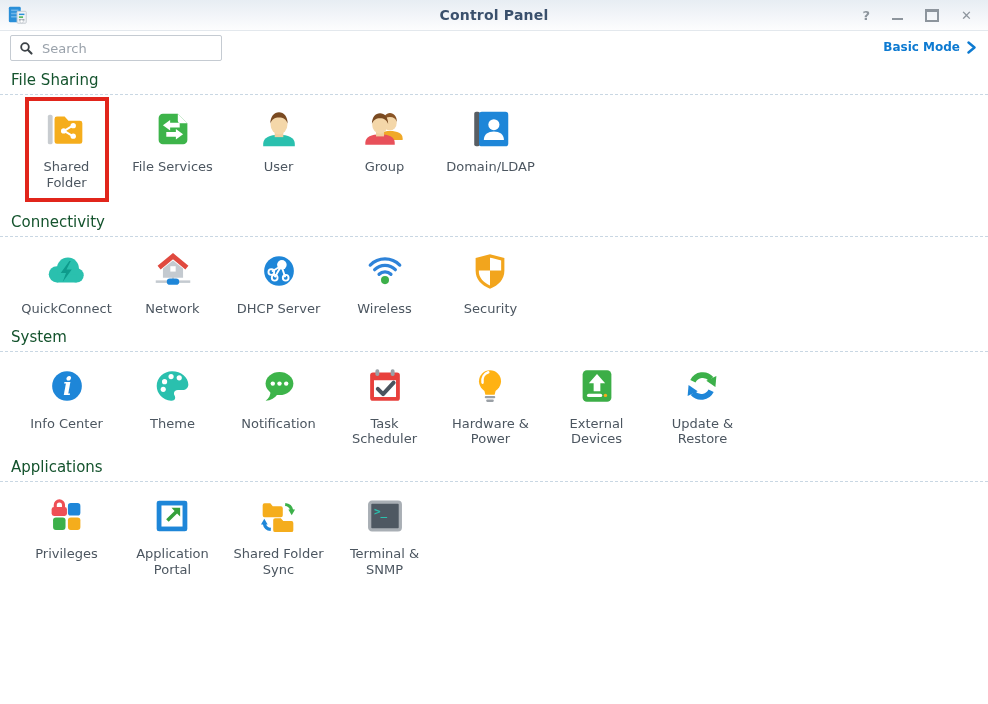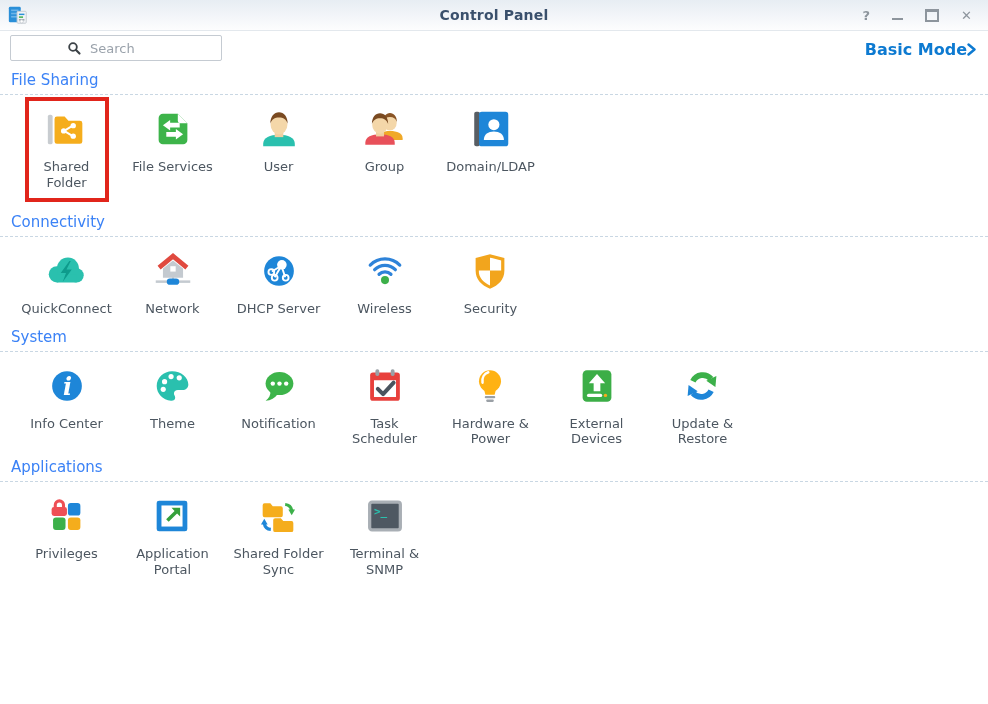--- a/index.html
+++ b/index.html
@@ -19,30 +19,30 @@
   .ctrl{display:inline-flex;align-items:center;justify-content:center;height:14px;cursor:pointer;
         font-size:13px;line-height:1;}
   .ctrl-help{font-weight:bold;font-size:13px;}
   .ctrl-min{width:11px;height:2px;background:#8d959d;align-self:flex-end;margin-bottom:2px;}
   .ctrl-max{width:10px;height:8px;border:2px solid #8d959d;border-top-width:3px;}
   .ctrl-close{font-size:13px;font-weight:bold;}
 
   
   .topbar{position:relative;height:34px;}
   .search{position:absolute;left:10px;top:4px;width:212px;height:26px;background:#fff;
-          border:1px solid #c5cbd2;border-radius:2px;display:flex;align-items:center;box-sizing:border-box;padding-left:48px;}
+          border:1px solid #c5cbd2;border-radius:2px;display:flex;align-items:center;box-sizing:border-box;}
   .search-icon{display:flex;margin:0 6px 0 8px;}
   .search input{border:none;outline:none;flex:1;min-width:0;font-size:13px;color:#333;
                 font-family:inherit;background:transparent;}
   .search input::placeholder{color:#9aa2ab;}
-  .basic-mode{position:absolute;right:12px;top:9px;display:flex;align-items:center;
-              color:#0d7ad1;font-size:16px;font-weight:bold;cursor:pointer;}
+  .basic-mode{position:absolute;right:12px;top:9px;display:flex;align-items:center;gap:7px;
+              color:#0d7ad1;font-size:12px;font-weight:bold;cursor:pointer;}
 
   
-  .section-title{margin-top:6px;padding:0 0 5px 11px;font-size:15px;color:#3b82f6;
+  .section-title{margin-top:6px;padding:0 0 5px 11px;font-size:15px;color:#14532d;
                  border-bottom:1px dashed #c9d7e3;}
   .items{display:flex;align-items:flex-start;padding:11px 0 5px 9px;}
   .item{width:106px;display:flex;flex-direction:column;align-items:center;cursor:pointer;flex:0 0 auto;}
   .item-inner{display:flex;flex-direction:column;align-items:center;margin-left:9px;}
   .item-inner.highlighted{border:4px solid #e1251b;padding:5px 2px 7px;margin-top:-9px;width:72px;}
   .icon{width:46px;height:46px;display:block;}
   .icon svg{width:46px;height:46px;display:block;}
   .label{margin-top:7px;font-size:13px;line-height:1.22;color:#4c5660;text-align:center;
          white-space:pre-line;max-width:104px;}
 </style>

